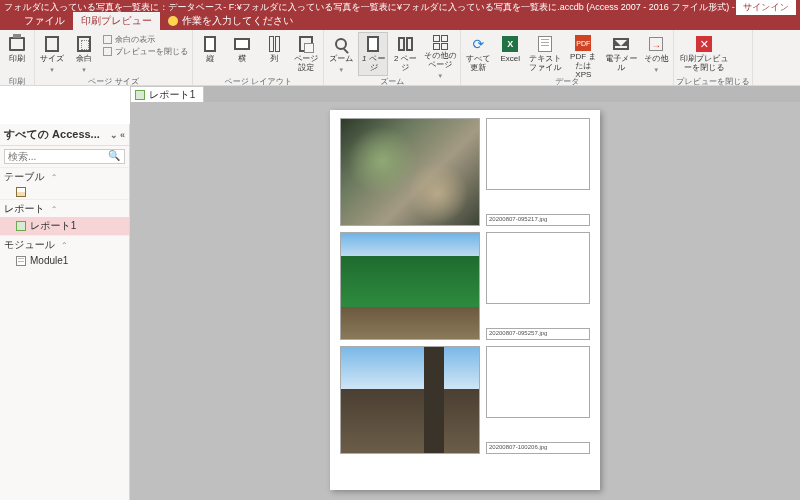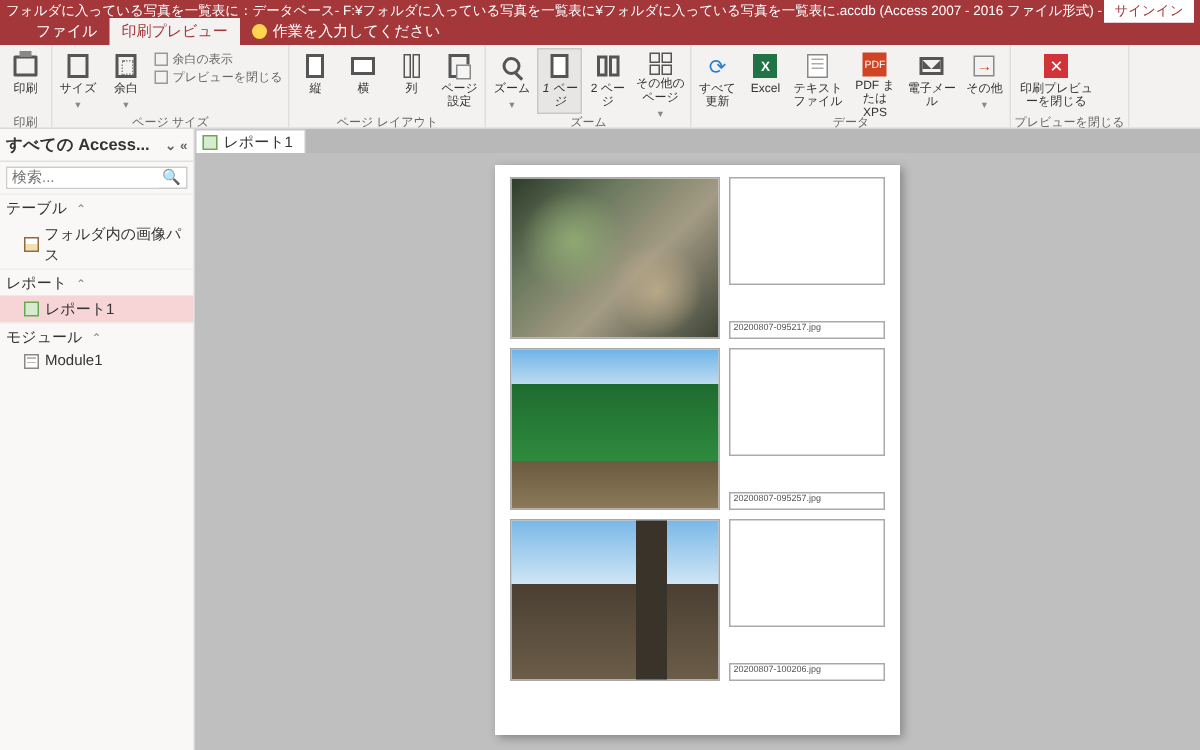--- a/index.html
+++ b/index.html
@@ -53,21 +53,21 @@
   .ic-text{width:14px;height:16px;border:1px solid #888;background:#fff;position:relative;}
   .ic-text::before{content:"";position:absolute;top:2px;left:2px;right:2px;height:1px;background:#aaa;box-shadow:0 3px 0 #aaa,0 6px 0 #aaa;}
   .ic-pdf{width:16px;height:16px;background:#d04423;color:#fff;font-size:7px;display:flex;align-items:center;justify-content:center;}
   .ic-mail{width:16px;height:12px;border:2px solid #555;position:relative;}
   .ic-mail::after{content:"";position:absolute;top:0;left:0;right:0;border-top:6px solid transparent;border-left:6px solid #555;border-right:6px solid #555;height:0;}
   .ic-more{width:14px;height:14px;border:1px solid #888;display:flex;align-items:center;justify-content:center;color:#d04423;font-size:10px;}
   .ic-close{width:16px;height:16px;background:#d13438;color:#fff;display:flex;align-items:center;justify-content:center;font-size:11px;}
 
   .workspace { display: flex; height: calc(500px - 86px); }
 
-  .nav { width: 130px; background: #f9f8f7; border-right: 1px solid #d8d8d8; display: flex; flex-direction: column; }
+  .nav { width: 130px; background: #f9f8f7; border-right: 1px solid #d8d8d8; display: flex; flex-direction: column; margin-top: 38px; }
   .nav-head { display: flex; align-items: center; justify-content: space-between; padding: 3px 4px; font-size: 11px; font-weight: bold; border-bottom: 1px solid #e1dfdd; }
   .nav-head .chevron { font-size: 9px; color: #666; }
   .nav-search { display: flex; border: 1px solid #ccc; margin: 3px 4px; align-items: flex-start; background: #fff; }
   .nav-search input { border: none; flex: 1; font-size: 10px; padding: 1px 3px; outline: none; width: 80px; }
   .nav-search .mg { padding: 0 3px; color: #888; font-size: 10px; }
   .nav-group { padding: 2px 4px 1px; font-size: 10px; color: #333; display: flex; align-items: center; gap: 6px; border-top: 1px solid #eee; }
   .nav-group .car { font-size: 8px; color: #888; }
   .nav-item { padding: 2px 4px 2px 16px; font-size: 10px; display: flex; align-items: center; gap: 4px; cursor: pointer; }
   .nav-item.sel { background: #f7d4d6; }
   .ni-table{width:10px;height:10px;border:1px solid #8a6d3b;background:linear-gradient(#fff 50%,#f5deb3 50%);}
@@ -290,21 +290,20 @@
     <div class="nav-search">
       <input placeholder="検索..." style="">
       <span class="mg">🔍</span>
     </div>
     <div class="nav-group">
         <span>テーブル</span>
         <span class="car">⌃</span>
       </div>
     <div class="nav-item">
         <span class="ni-table"></span>
-        <span>フォルダ内の画像パス</span>
       </div>
     <div class="nav-group">
         <span>レポート</span>
         <span class="car">⌃</span>
       </div>
     <div class="nav-item sel">
         <span class="ni-report"></span>
         <span>レポート1</span>
       </div>
     <div class="nav-group">

